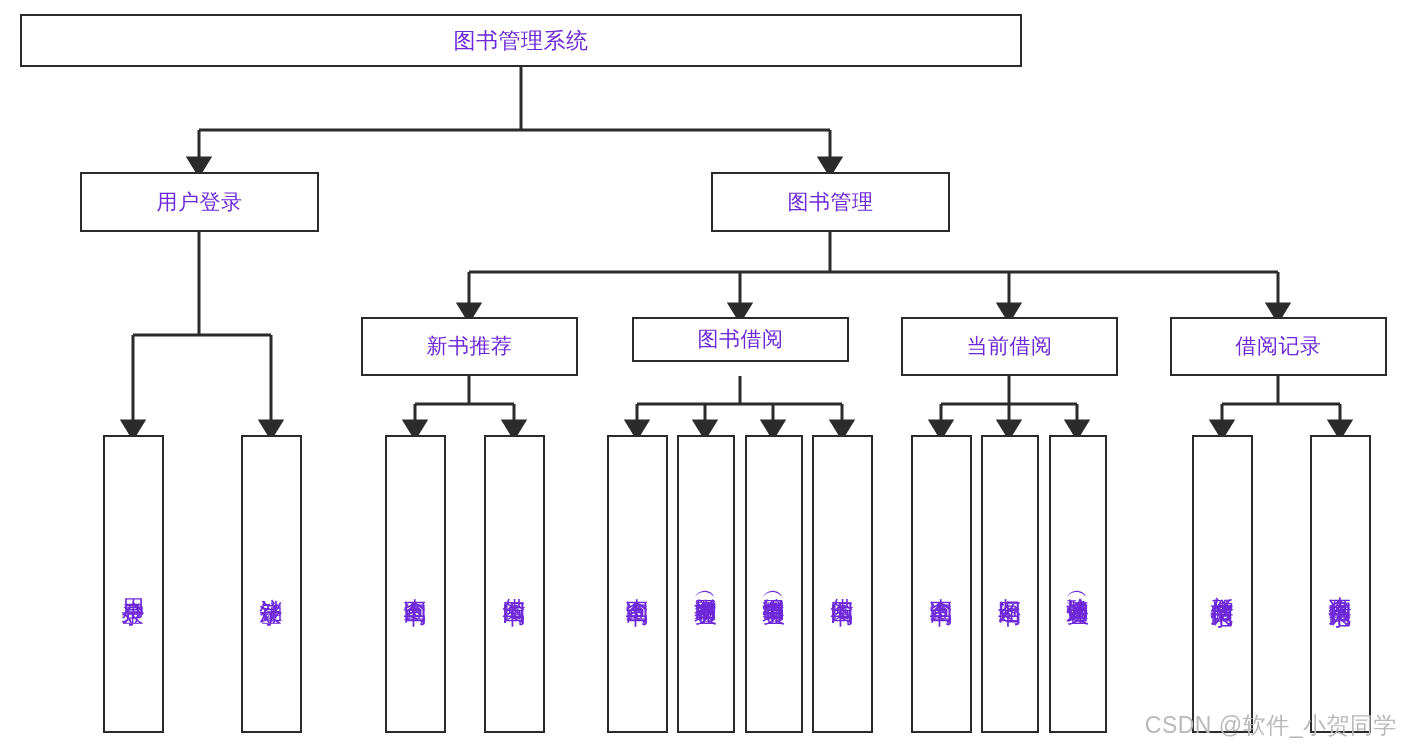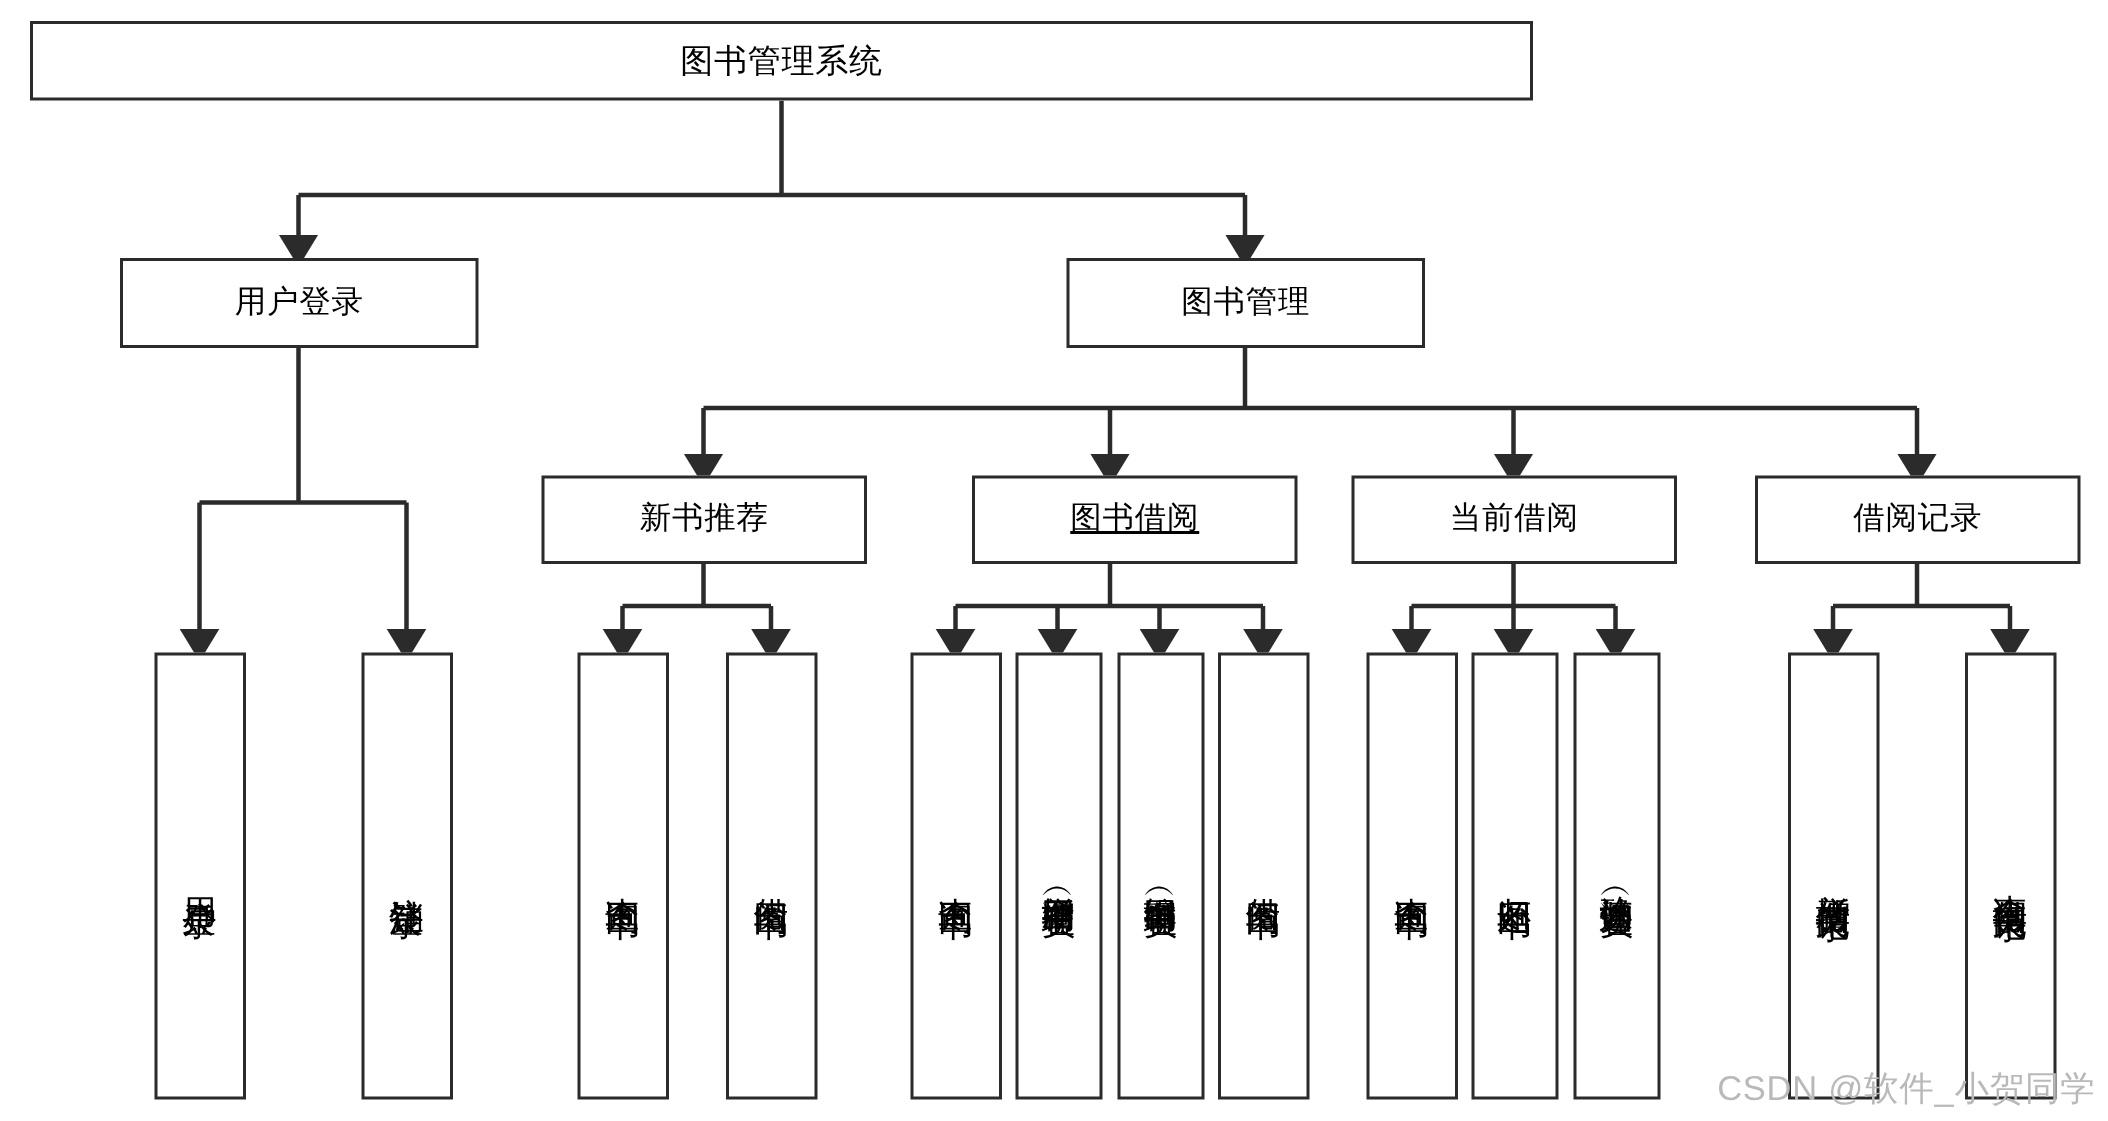--- a/index.html
+++ b/index.html
@@ -27,21 +27,21 @@
     pointer-events: none;
   }
   .node {
     position: absolute;
     box-sizing: border-box;
     background: #ffffff;
     border: 2px solid #2b2b2b;
     display: flex;
     align-items: center;
     justify-content: center;
-    color: #000000;
+    color: #6d28d9;
   }
   .node .label {
     display: block;
     text-align: center;
     line-height: 1.18;
   }
   
   .node.horiz .label {
     writing-mode: horizontal-tb;
     font-size: 21px;
@@ -143,21 +143,21 @@
   <div class="node horiz" style="left:80px; top:172px; width:239px; height:60px;">
     <span class="label">用户登录</span>
   </div>
   <div class="node horiz" style="left:711px; top:172px; width:239px; height:60px;">
     <span class="label">图书管理</span>
   </div>
 
   <div class="node horiz" style="left:361px; top:317px; width:217px; height:59px;align-items:center;">
     <span class="label">新书推荐</span>
   </div>
-  <div class="node horiz" style="left:648px; top:317px; width:217px; height:59px;text-decoration:underline;">
+  <div class="node horiz" style="left:632px; top:317px; width:217px; height:45px;">
     <span class="label">图书借阅</span>
   </div>
   <div class="node horiz" style="left:901px; top:317px; width:217px; height:59px;">
     <span class="label">当前借阅</span>
   </div>
   <div class="node horiz" style="left:1170px; top:317px; width:217px; height:59px;">
     <span class="label">借阅记录</span>
   </div>
 
   <div class="node leaf" style="left:103px; top:435px; width:61px; height:298px;">

